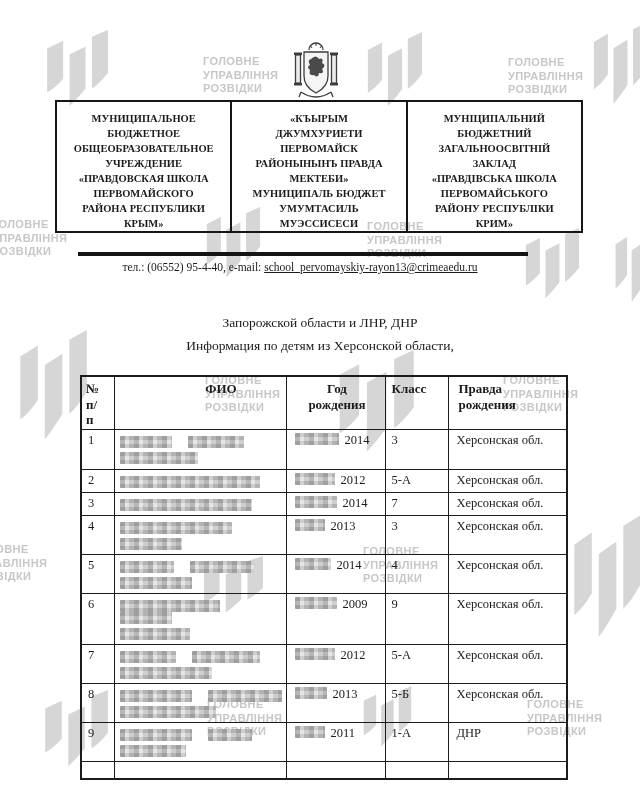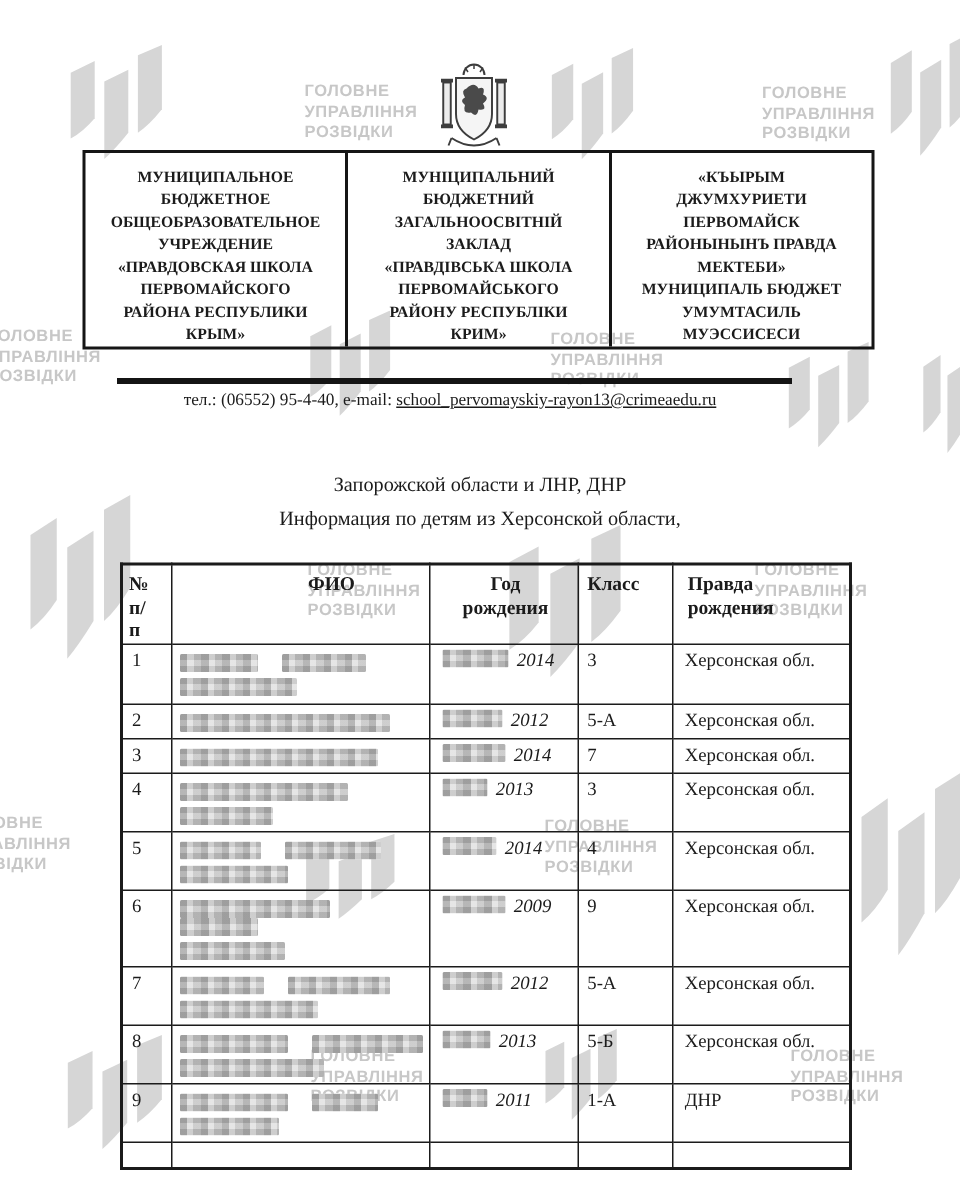--- a/index.html
+++ b/index.html
@@ -42,21 +42,21 @@
     border-collapse:collapse;table-layout:fixed;background:transparent;
     border:2px solid #1b1b1b;font-size:12.5px;
   }
   .main-table th,.main-table td{
     border:1.5px solid #1b1b1b;vertical-align:top;padding:2px 3px 1px 6px;
     font-weight:normal;text-align:left;overflow:hidden;
   }
   .main-table th{font-weight:bold;font-size:13px;line-height:15.5px;padding-top:4px;}
   .main-table td{line-height:16px;}
   .main-table td:nth-child(2){padding-left:5px;}
-  .main-table td:nth-child(3){padding-left:8px;font-style:italic;}
+  .main-table td:nth-child(3){padding-left:8px;}
   .main-table td:nth-child(5){padding-left:8px;}
   
   .rline{line-height:0;margin:4px 0 3px;}
   .px{
     display:inline-block;height:12px;border-radius:1px;background-color:#cbcbcb;
     background-image:
       repeating-linear-gradient(90deg, rgba(90,90,90,.28) 0 5px, rgba(255,255,255,.30) 5px 9px, rgba(150,150,150,.18) 9px 14px),
       repeating-linear-gradient(0deg, rgba(120,120,120,.22) 0 4px, rgba(255,255,255,.30) 4px 8px);
   }
   .rline .px{margin-right:16px;}
@@ -225,36 +225,36 @@
 
     <div class="org-table">
       <div class="org-box">МУНИЦИПАЛЬНОЕ
 БЮДЖЕТНОЕ
 ОБЩЕОБРАЗОВАТЕЛЬНОЕ
 УЧРЕЖДЕНИЕ
 «ПРАВДОВСКАЯ ШКОЛА
 ПЕРВОМАЙСКОГО
 РАЙОНА РЕСПУБЛИКИ
 КРЫМ»</div>
+      <div class="org-box">«КЪЫРЫМ
+ДЖУМХУРИЕТИ
+ПЕРВОМАЙСК
+РАЙОНЫНЫНЪ ПРАВДА
+МЕКТЕБИ»
+МУНИЦИПАЛЬ БЮДЖЕТ
+УМУМТАСИЛЬ
+МУЭССИСЕСИ</div>
       <div class="org-box">МУНІЦИПАЛЬНИЙ
 БЮДЖЕТНИЙ
 ЗАГАЛЬНООСВІТНІЙ
 ЗАКЛАД
 «ПРАВДІВСЬКА ШКОЛА
 ПЕРВОМАЙСЬКОГО
 РАЙОНУ РЕСПУБЛІКИ
 КРИМ»</div>
-      <div class="org-box">«КЪЫРЫМ
-ДЖУМХУРИЕТИ
-ПЕРВОМАЙСК
-РАЙОНЫНЫНЪ ПРАВДА
-МЕКТЕБИ»
-МУНИЦИПАЛЬ БЮДЖЕТ
-УМУМТАСИЛЬ
-МУЭССИСЕСИ</div>
     </div>
 
     <div class="rule"></div>
 
     <div class="address">
       <div><span>тел.: (06552) 95-4-40, e-mail: </span><span class="email">school_pervomayskiy-rayon13@crimeaedu.ru</span></div>
     </div>
 
     <div class="doc-title">
       <div>Запорожской области и ЛНР, ДНР</div>

